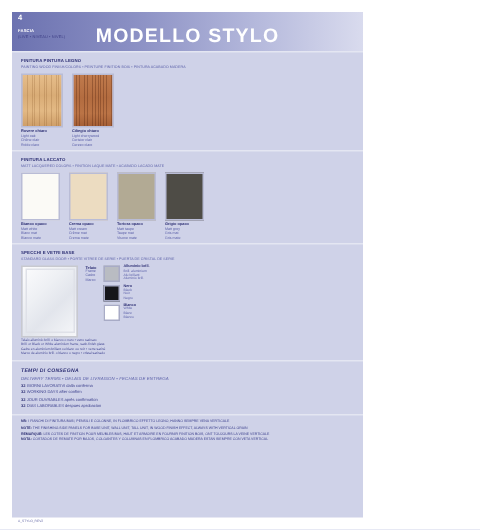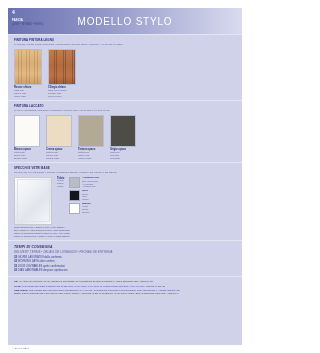--- a/index.html
+++ b/index.html
@@ -29,21 +29,21 @@
     position:absolute;left:4px;top:10px;
     font-size:2.8px;font-weight:bold;color:#ffffff;letter-spacing:.1px;
   }
   .hdr-sub{
     position:absolute;left:4px;top:15px;
     font-size:2.6px;color:#3e3f86;letter-spacing:.1px;
   }
   .hdr-title{
     position:absolute;left:0;right:0;top:8px;
     text-align:center;
-    font-size:10px;font-weight:normal;color:#ffffff;letter-spacing:.8px;
+    font-size:13px;font-weight:bold;color:#ffffff;letter-spacing:.8px;
   }
   
   .sect{position:relative;border-top:1px solid #e4e6f2;}
   .sect-t1{
     font-size:2.9px;font-weight:bold;color:#2d2f74;
     margin:3px 0 0 6px;letter-spacing:.1px;
   }
   .sect-t2{
     font-size:2.4px;color:#5a5fa8;
     margin:.5px 0 0 6px;letter-spacing:.05px;

